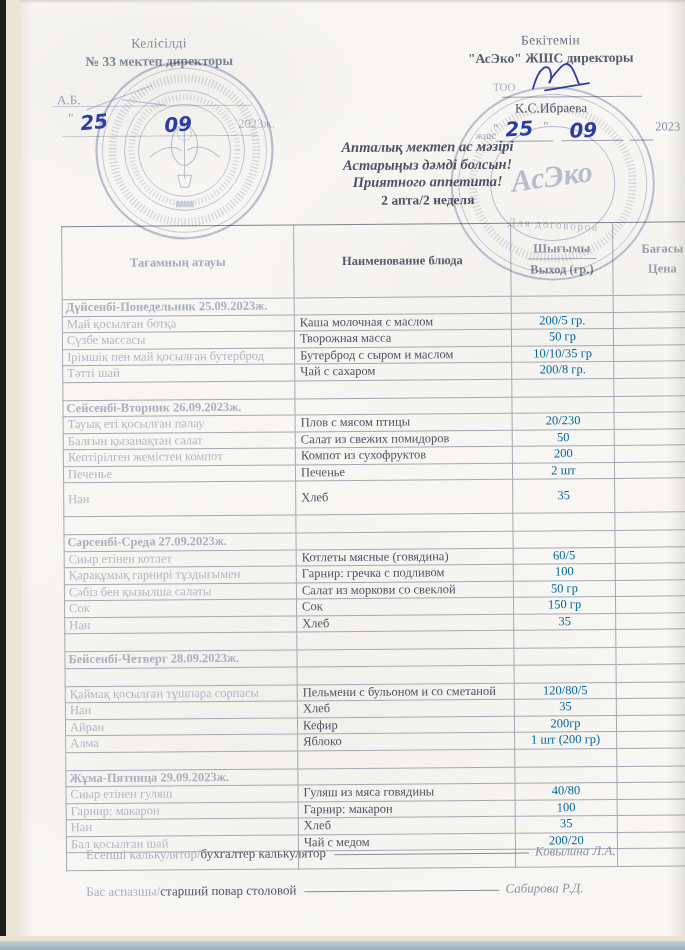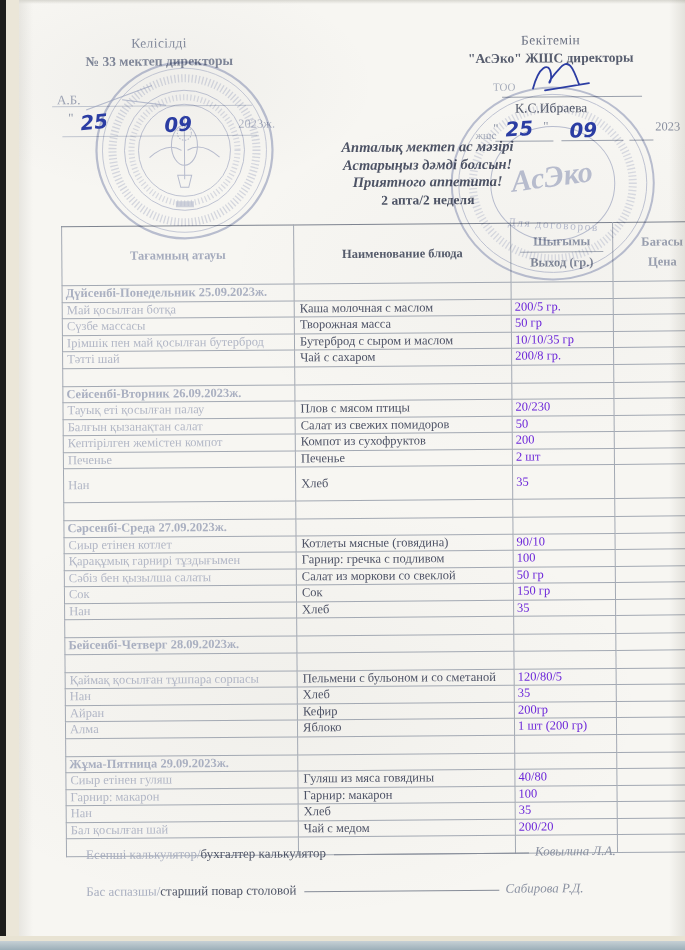--- a/index.html
+++ b/index.html
@@ -52,29 +52,29 @@
   .mtable{position:absolute;left:43px;top:224px;width:650px;border-collapse:collapse;table-layout:fixed;}
   .mtable td,.mtable th{border:1px solid #a3a9b3;padding:0 3px;font-size:12.5px;vertical-align:middle;
         overflow:hidden;white-space:nowrap;}
   .mtable thead tr{height:40px;}
   .mtable thead th{border-top:1.5px solid #7e8490;font-weight:bold;}
   .mtable tr{height:16.5px;}
   .mtable tr.empty-row{height:18px;}
   .mtable tr.tall-row{height:34px;}
   .h-kk{color:#a6acbe;text-align:center;}
   .h-ru{color:#565c6c;text-align:center;}
-  .h-split{padding:9px !important;}
+  .h-split{padding:16px !important;}
   .h-split .top{height:19px;border-bottom:1px solid #a3a9b3;color:#8b92a4;font-weight:bold;
         text-align:center;line-height:19px;}
   .h-split .bot{height:20px;color:#7e8596;font-weight:bold;text-align:center;line-height:20px;}
   .h-price .top{border-bottom:none;color:#989eae;}
   .h-price .bot{color:#989eae;}
   .kk{color:#b2b7c6;padding-left:4px !important;}
   .ru{color:#4e5366;padding-left:5px !important;}
-  .out{color:#6d28d9;text-align:left;}
+  .out{color:#0369a1;text-align:center;}
   .day{color:#aab0c1;font-weight:bold;padding-left:3px !important;}
 
   
   .f-row{position:absolute;left:63px;font-size:13px;white-space:nowrap;}
   .f-kk{color:#a9afc0;}
   .f-ru{color:#4e5466;}
   .f-line{display:inline-block;width:195px;border-bottom:1.2px solid #858b97;margin:0 6px 2px 8px;}
   .f-name{color:#8b92a2;font-style:italic;}
 
   
@@ -235,21 +235,21 @@
           </tr>
           <tr class="day-row">
             <td class="c1 day">Сәрсенбі-Среда 27.09.2023ж.</td>
             <td class="c2"></td>
             <td class="c3"></td>
             <td class="c4"></td>
           </tr>
           <tr class="item-row">
             <td class="c1 kk">Сиыр етінен котлет</td>
             <td class="c2 ru">Котлеты мясные (говядина)</td>
-            <td class="c3 out">90/10</td>
+            <td class="c3 out">60/5</td>
             <td class="c4"></td>
           </tr>
           <tr class="item-row">
             <td class="c1 kk">Қарақұмық гарнирі тұздығымен</td>
             <td class="c2 ru">Гарнир: гречка с подливом</td>
             <td class="c3 out">100</td>
             <td class="c4"></td>
           </tr>
           <tr class="item-row">
             <td class="c1 kk">Сәбіз бен қызылша салаты</td>

